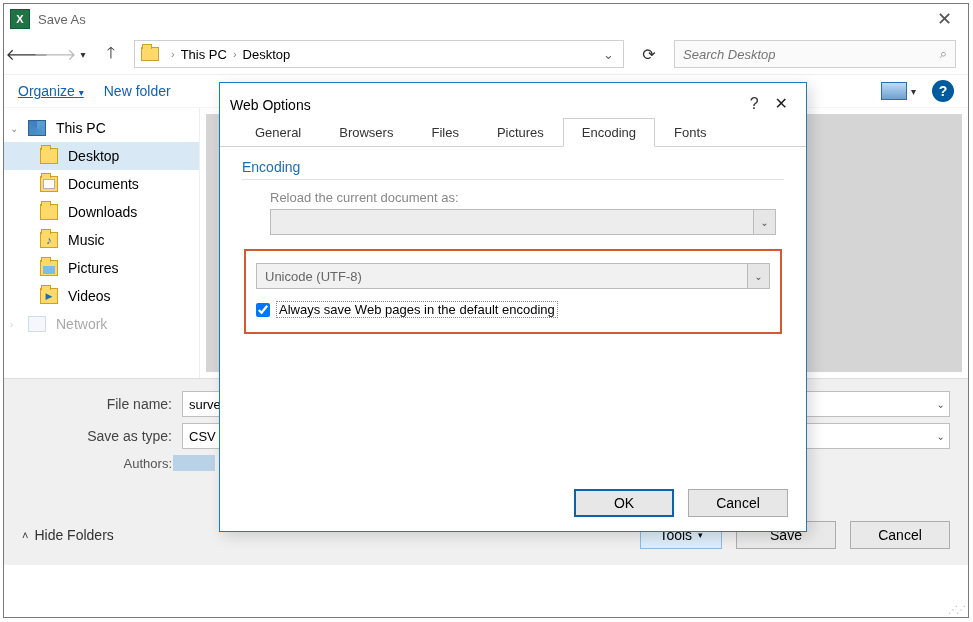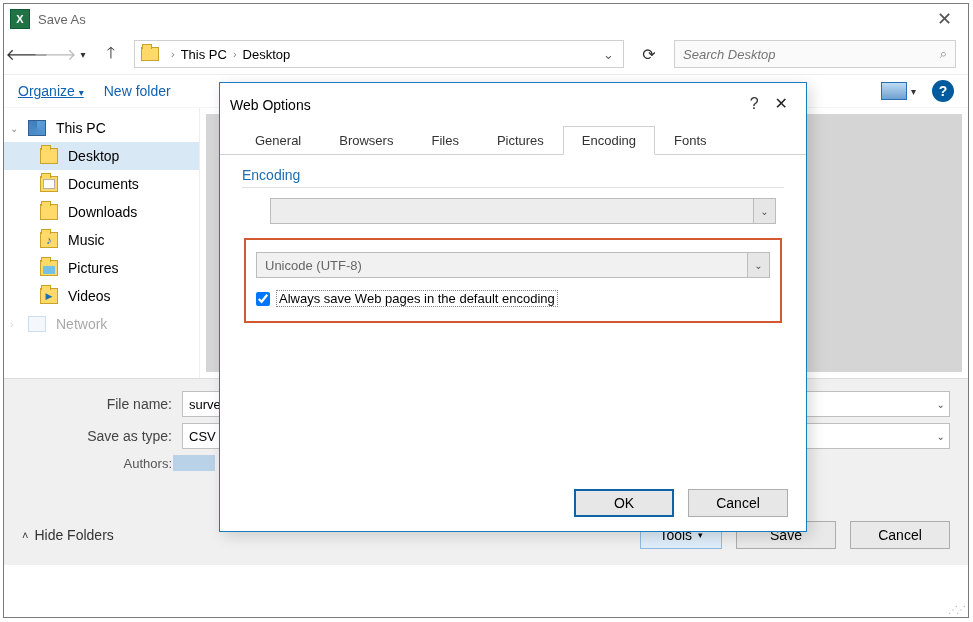--- a/index.html
+++ b/index.html
@@ -70,21 +70,21 @@
 .btn { height:28px; min-width:100px; border:1px solid #adadad; background:#e9e9e9; font-size:14px; display:flex; align-items:center; justify-content:center; padding:0 16px; }
 .btn.tools { background:#ddedf9; border-color:#8ebbe2; min-width:82px; gap:6px; }
 .resize-grip { position:absolute; right:4px; bottom:2px; color:#bbb; font-size:10px; letter-spacing:-2px; }
 
 
 .webopts { position:absolute; left:219px; top:82px; width:588px; height:450px; border:1px solid #1a7bbf; background:#fff; box-shadow: 4px 4px 14px rgba(0,0,0,0.15); z-index:20; }
 .webopts-title { height:30px; display:flex; align-items:flex-end; padding:0 10px; font-size:14px; }
 .webopts-title .hlp { margin-left:auto; font-size:16px; color:#333; padding:0 8px; }
 .webopts-title .xbtn { font-size:16px; color:#222; padding:0 8px; }
 
-.tabs { display:flex; border-bottom:1px solid #d0d0d0; padding-left:16px; margin-top:12px; gap:0; }
+.tabs { display:flex; border-bottom:1px solid #d0d0d0; padding-left:16px; margin-top:4px; gap:0; }
 .tab { padding:6px 18px; font-size:13px; border:1px solid transparent; border-bottom:none; color:#333; position:relative; top:1px; }
 .tab.active { border-color:#d0d0d0; background:#fff; border-bottom:1px solid #fff; }
 
 .tab-body { padding: 12px 22px; }
 .section-label { font-size:14px; color:#1f6db0; border-bottom:1px solid #e0e0e0; padding-bottom:4px; margin-bottom:10px; }
 .field-label { font-size:13px; color:#888; margin: 6px 0 4px 28px; }
 .field-label.enabled { color:#444; }
 .encoding-combo { margin: 0 8px 14px 28px; height:26px; border:1px solid #bcbcbc; background:#ededed; display:flex; align-items:center; padding:0 8px; font-size:13px; color:#777; position:relative; }
 .encoding-combo .dd-btn { position:absolute; right:0; top:0; bottom:0; width:22px; border-left:1px solid #bcbcbc; display:flex; align-items:center; justify-content:center; color:#555; background:#e6e6e6; font-size:10px;}
 .highlight-box { border:2px solid #d35a30; padding:8px 10px 14px 10px; margin: 0 2px; }
@@ -233,20 +233,21 @@
       <div class="tab">Browsers</div>
       <div class="tab">Files</div>
       <div class="tab">Pictures</div>
       <div class="tab active">Encoding</div>
       <div class="tab">Fonts</div>
     </div>
 
   <div class="tab-body">
     <div class="section-label">Encoding</div>
 
+    <div class="field-label">Reload the current document as:</div>
     <div class="encoding-combo">
       <span></span>
       <div class="dd-btn">⌄</div>
     </div>
 
     <div class="highlight-box">
       <div class="encoding-combo">
         <span>Unicode (UTF-8)</span>
         <div class="dd-btn">⌄</div>
       </div>

